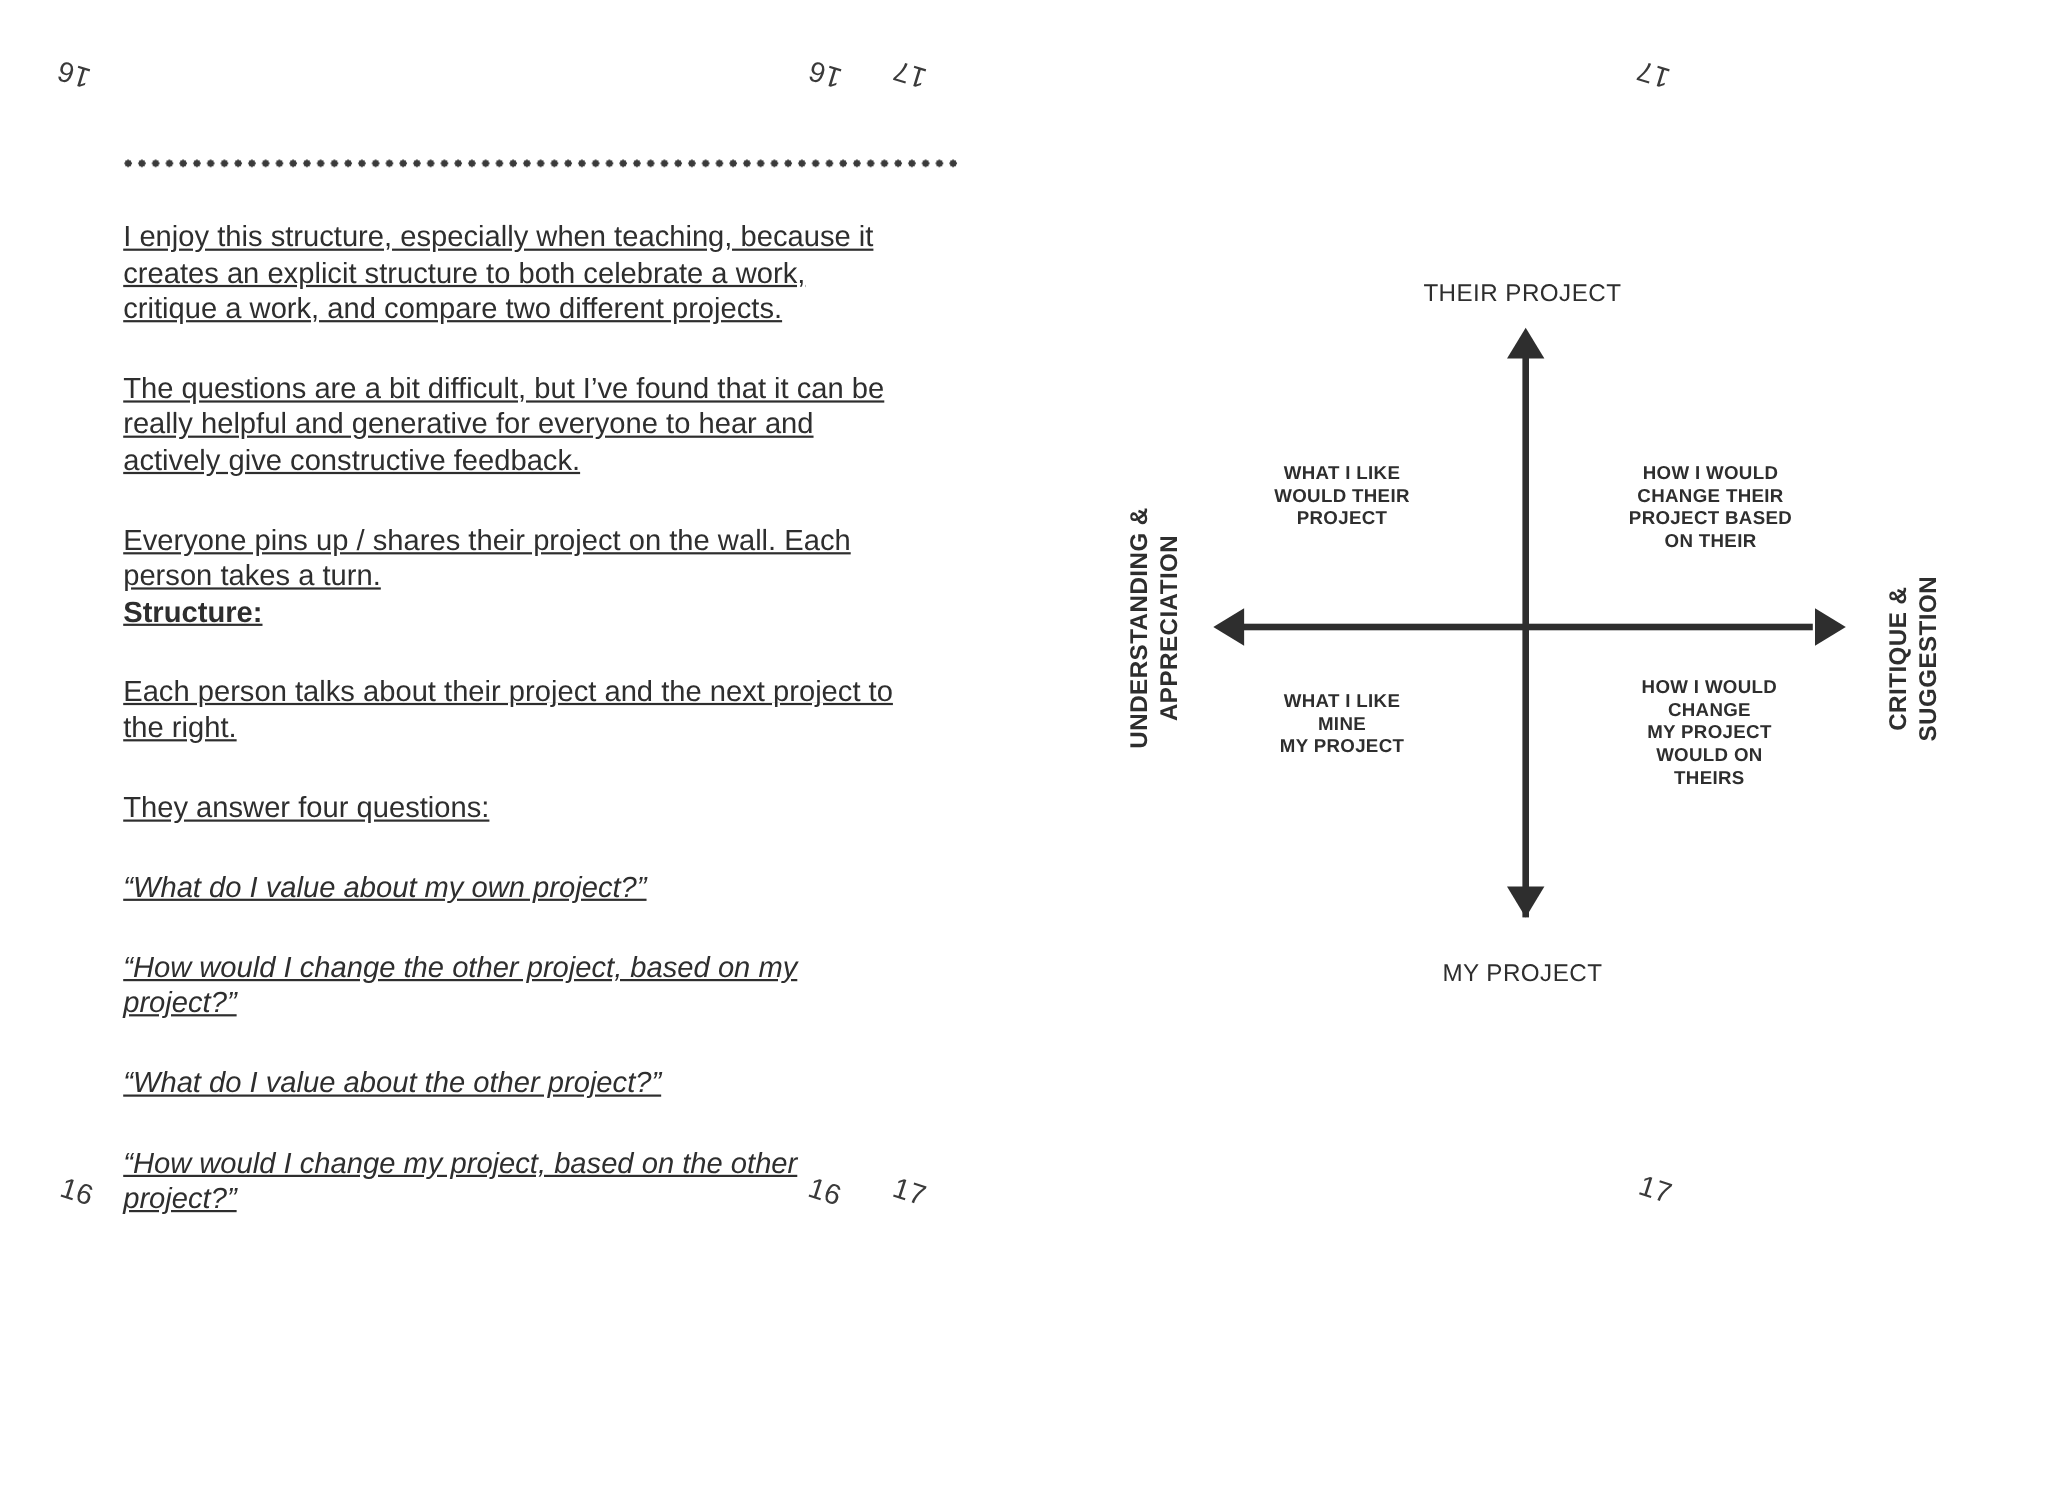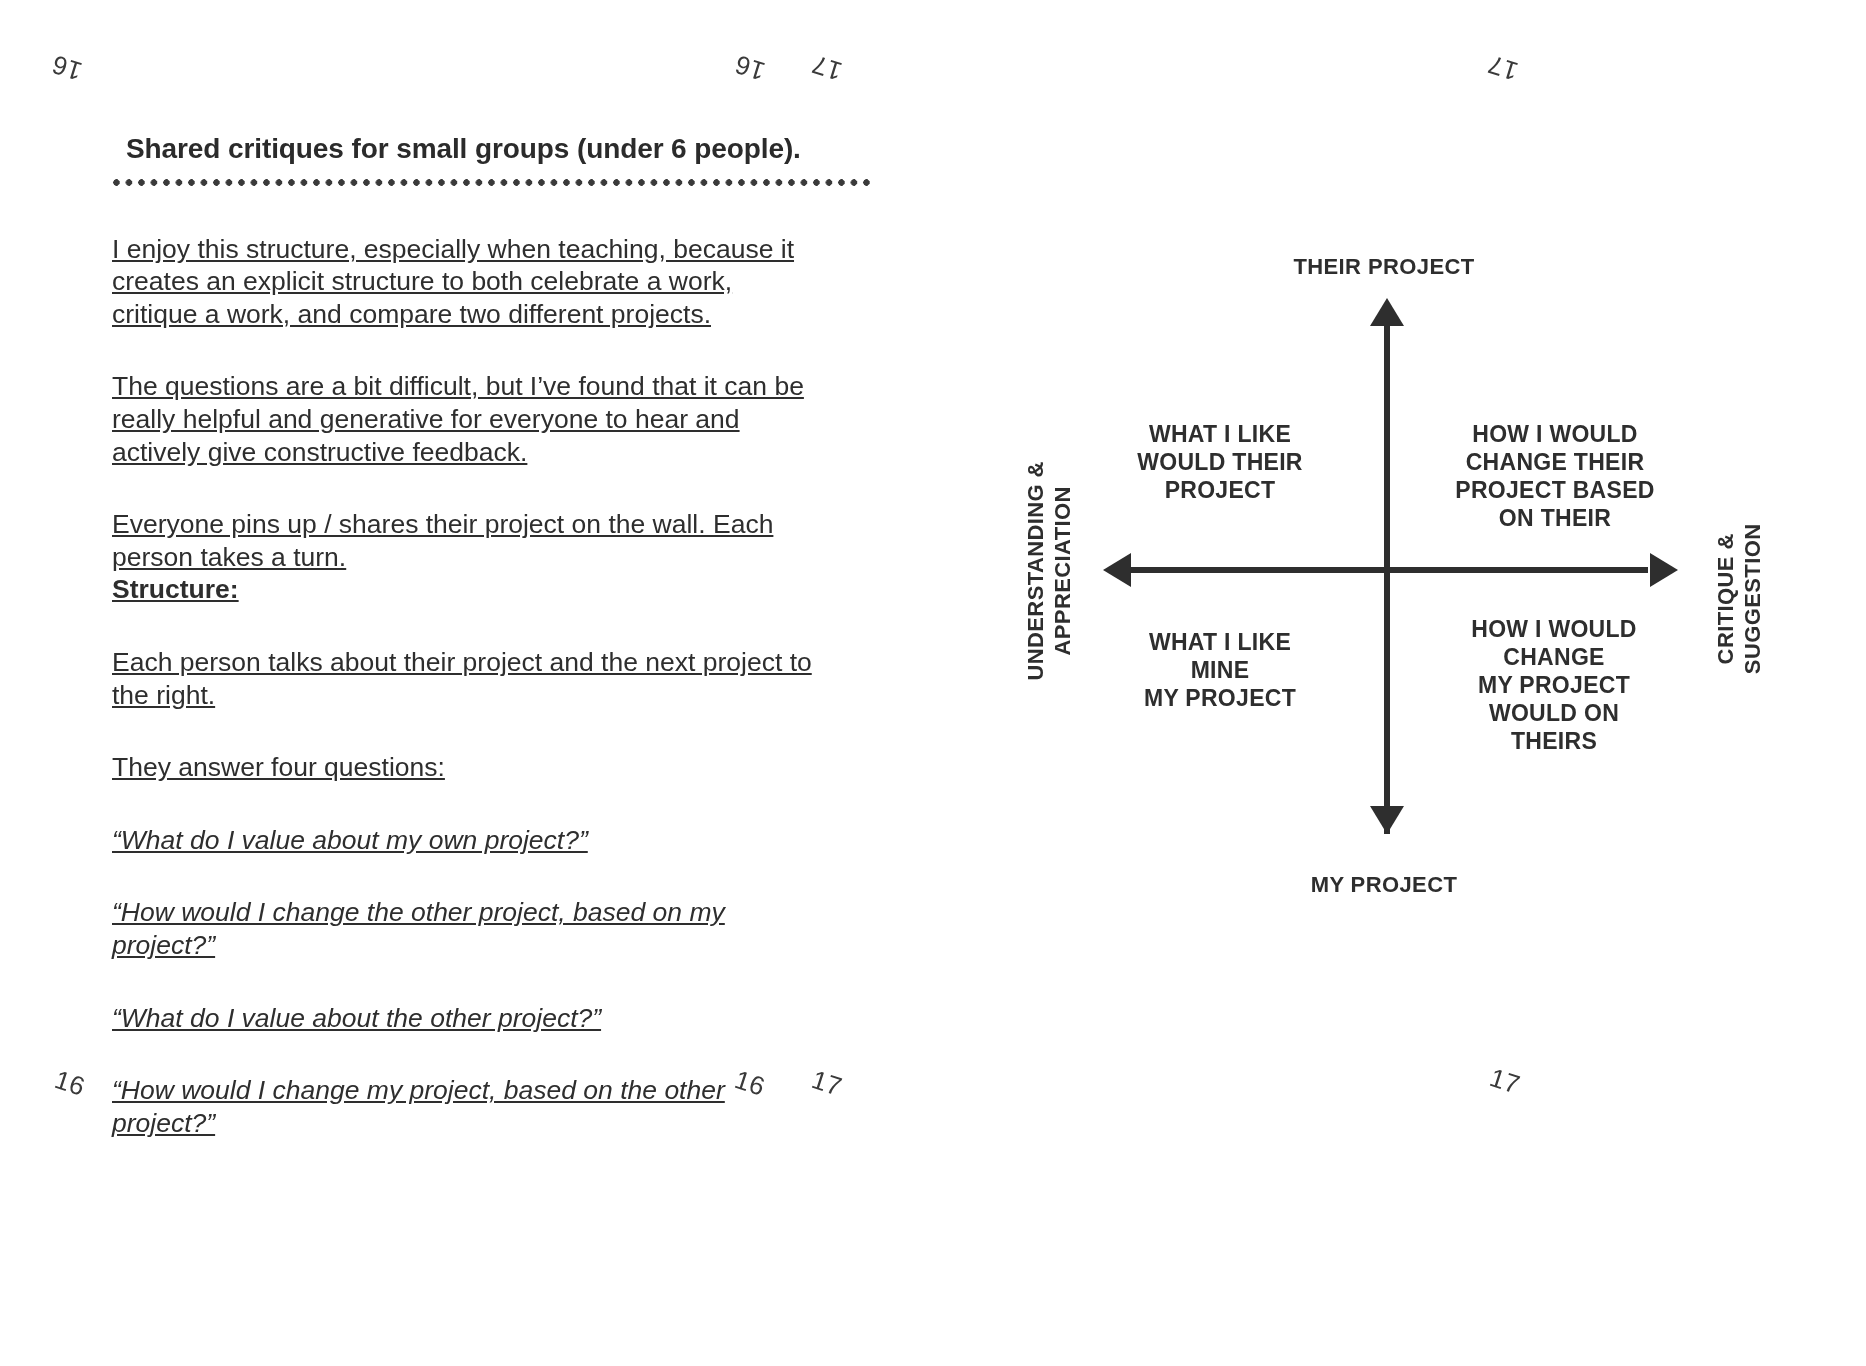--- a/index.html
+++ b/index.html
@@ -119,21 +119,21 @@
   #arrow-right {
     left: 670px; top: 313px;
     border-top: 17px solid transparent;
     border-bottom: 17px solid transparent;
     border-left: 28px solid #2e2e2e;
   }
 
   .axis-label {
     position: absolute;
     font-size: 22px;
-    font-weight: 700;
+    font-weight: 400;
     letter-spacing: 0.4px;
     color: #2e2e2e;
     text-align: center;
     white-space: nowrap;
   }
   #label-top    { left: 288px; top: 14px;  width: 232px; }
   #label-bottom { left: 288px; top: 632px; width: 232px; }
 
   .axis-label-vert {
     position: absolute;
@@ -153,21 +153,21 @@
   }
   #label-right {
     left: 640px; top: 332px;
     transform: rotate(-90deg);
     transform-origin: center center;
     width: 240px;
   }
 
   .quadrant-label {
     position: absolute;
-    font-size: 23px;
+    font-size: 17px;
     font-weight: 700;
     letter-spacing: 0.3px;
     line-height: 1.22;
     text-align: center;
     color: #2e2e2e;
   }
   #quad-tl { left: 110px; top: 180px; width: 260px; }
   #quad-tr { left: 440px; top: 180px; width: 270px; }
   #quad-bl { left: 112px; top: 388px; width: 256px; }
   #quad-br { left: 440px; top: 375px; width: 268px; }
@@ -179,21 +179,20 @@
 <div class="page-mark pm-tm1">16</div>
 <div class="page-mark pm-tm2">17</div>
 <div class="page-mark pm-tr">17</div>
 <div class="page-mark pm-bl">16</div>
 <div class="page-mark pm-bm1">16</div>
 <div class="page-mark pm-bm2">17</div>
 <div class="page-mark pm-br">17</div>
 
 <div id="left-column">
 
-  <h1 id="section-heading">Shared critiques for small groups (under 6 people).</h1>
   <div id="heading-dots"></div>
 
   <div id="body-blocks">
 
     <p class="para">I enjoy this structure, especially when teaching, because it creates an explicit structure to both celebrate a work, critique a work, and compare two different projects.</p>
     <div class="gap-lg"></div>
 
     <p class="para">The questions are a bit difficult, but I’ve found that it can be really helpful and generative for everyone to hear and actively give constructive feedback.</p>
     <div class="gap-lg"></div>
 

